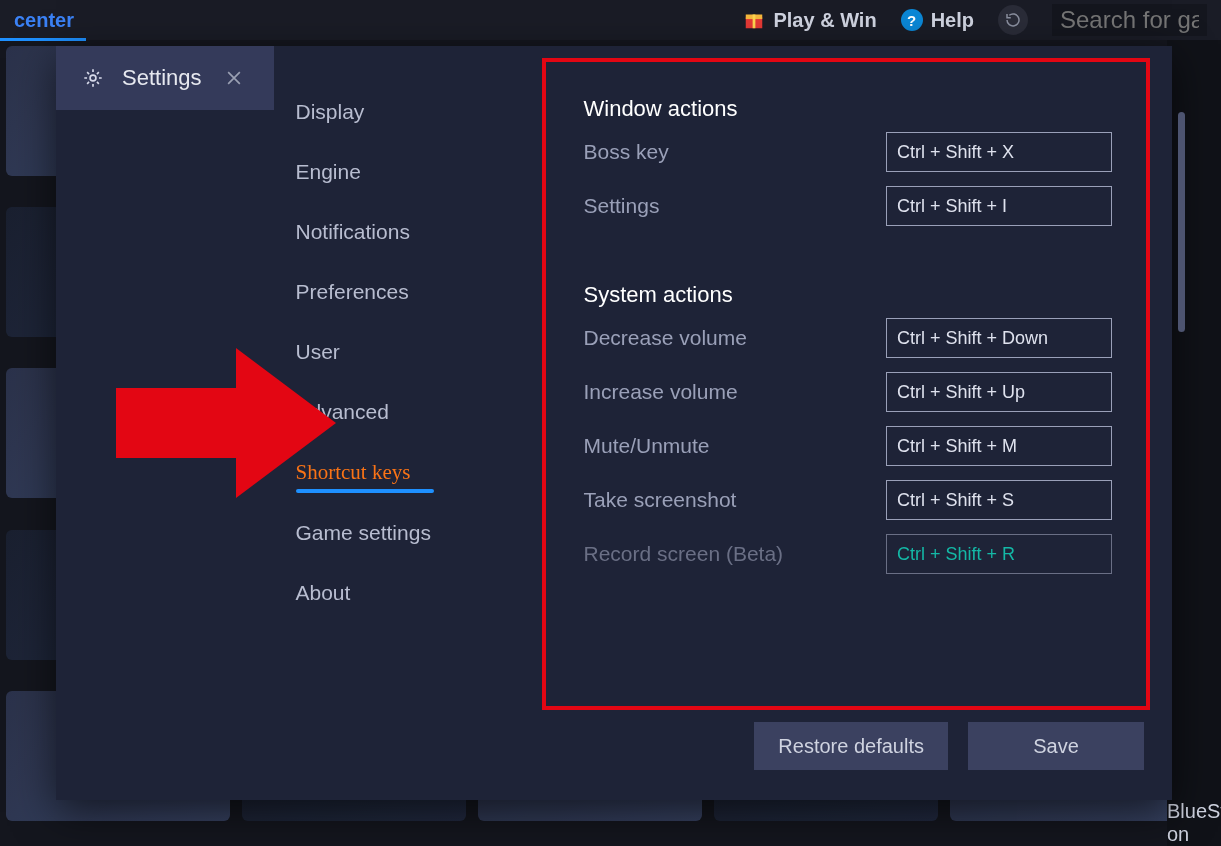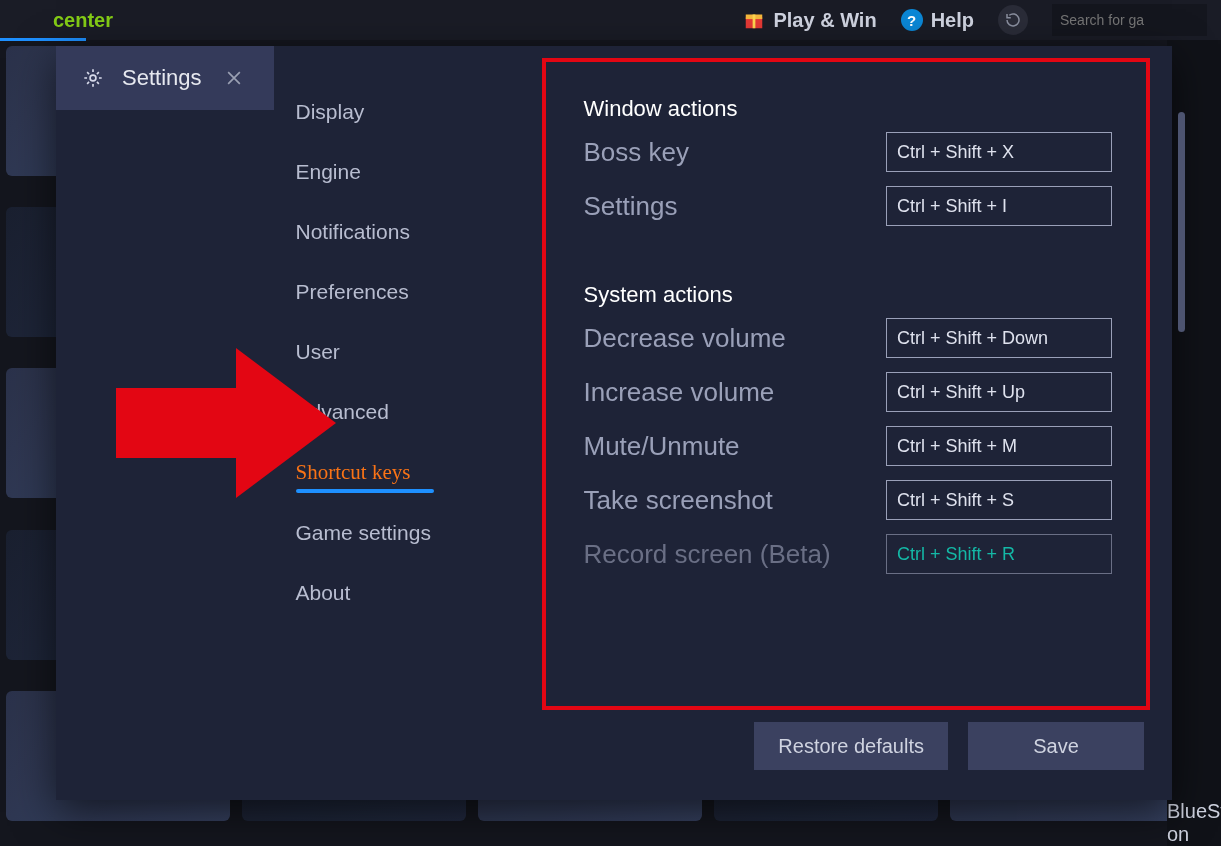--- a/index.html
+++ b/index.html
@@ -23,43 +23,42 @@
     background: #1a1c26;
     display: flex;
     align-items: center;
     color: #cfd3e0;
     font-size: 20px;
     font-weight: 600;
     padding: 0 14px;
     gap: 24px;
   }
   .topbar .left-seg {
-    color: #84cc16;
+    color: #3b82f6;
     font-weight: 700;
-    margin-left: 39px;
   }
   .topbar .left-underline {
     position: absolute;
     left: 0; bottom: -1px;
     width: 86px; height: 3px;
     background: #1e90ff;
   }
   .topbar .spacer { flex: 1; }
   .topbar .item { display: flex; align-items: center; gap: 8px; color: #cfd3e0; }
   .gift-icon { width: 22px; height: 22px; display:inline-block; }
   .help-icon { width: 22px; height: 22px; border-radius: 50%; background:#0b87d6; color:#fff; display:flex; align-items:center; justify-content:center; font-weight:700; font-size:15px; }
   .reload-icon {
     width: 30px; height: 30px; border-radius: 50%; background:#2a2c38;
     display:flex; align-items:center; justify-content:center; color:#8a8f9f;
     font-size:18px;
   }
   .search-box {
     width: 155px; height: 32px;
     background:#14161e; border:none;
-    color:#f0abfc; font-size:14px;
+    color:#f0abfc; font-size:24px;
     padding:0 8px;
   }
 
   .bg-tiles {
     position:absolute;
     top: 40px; left:0; right:0; bottom:0;
     display:flex; flex-wrap:wrap;
     opacity:0.9;
   }
   .bg-tile {
@@ -163,21 +162,21 @@
   }
   .row {
     display:flex;
     align-items:center;
     justify-content:space-between;
     margin-top: 10px;
     margin-bottom: 14px;
   }
   .row-label {
     color:#9aa0b8;
-    font-size:26px;
+    font-size:21px;
   }
   .shortcut-input {
     width: 226px;
     height: 40px;
     border:1px solid #9aa0b8;
     background:transparent;
     color:#dfe2ee;
     font-size:18px;
     padding: 0 10px;
     font-family:inherit;

